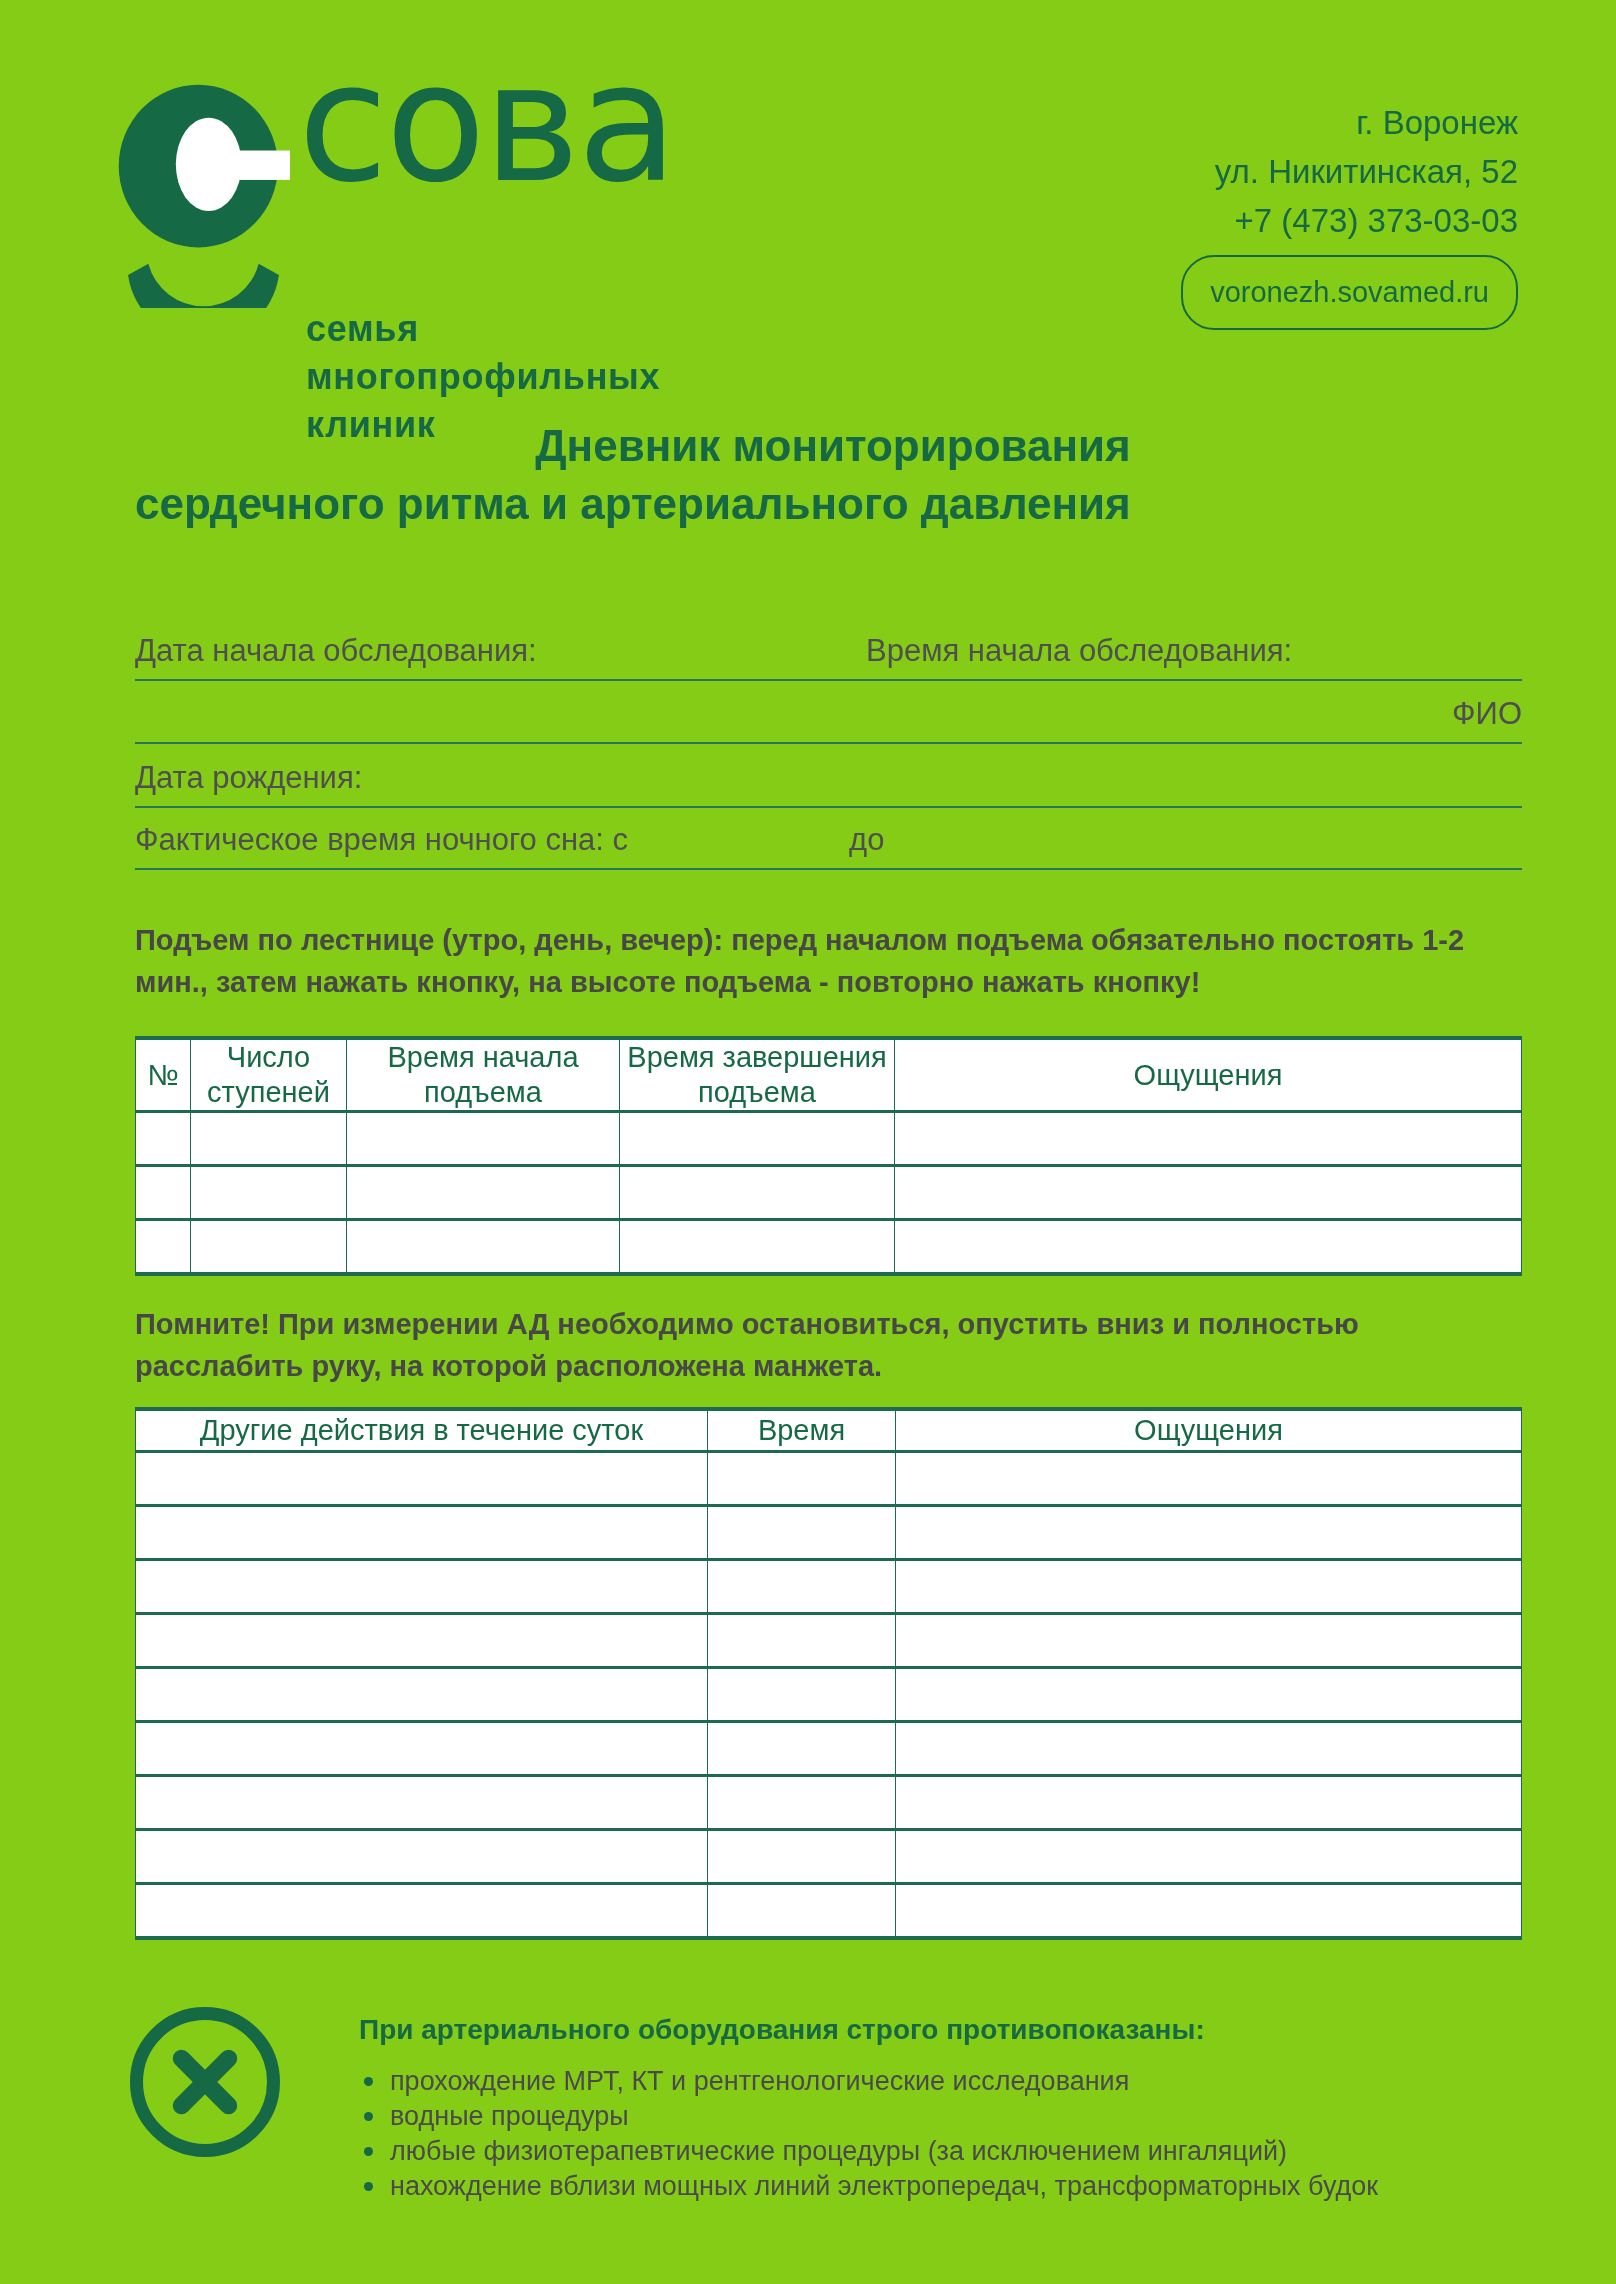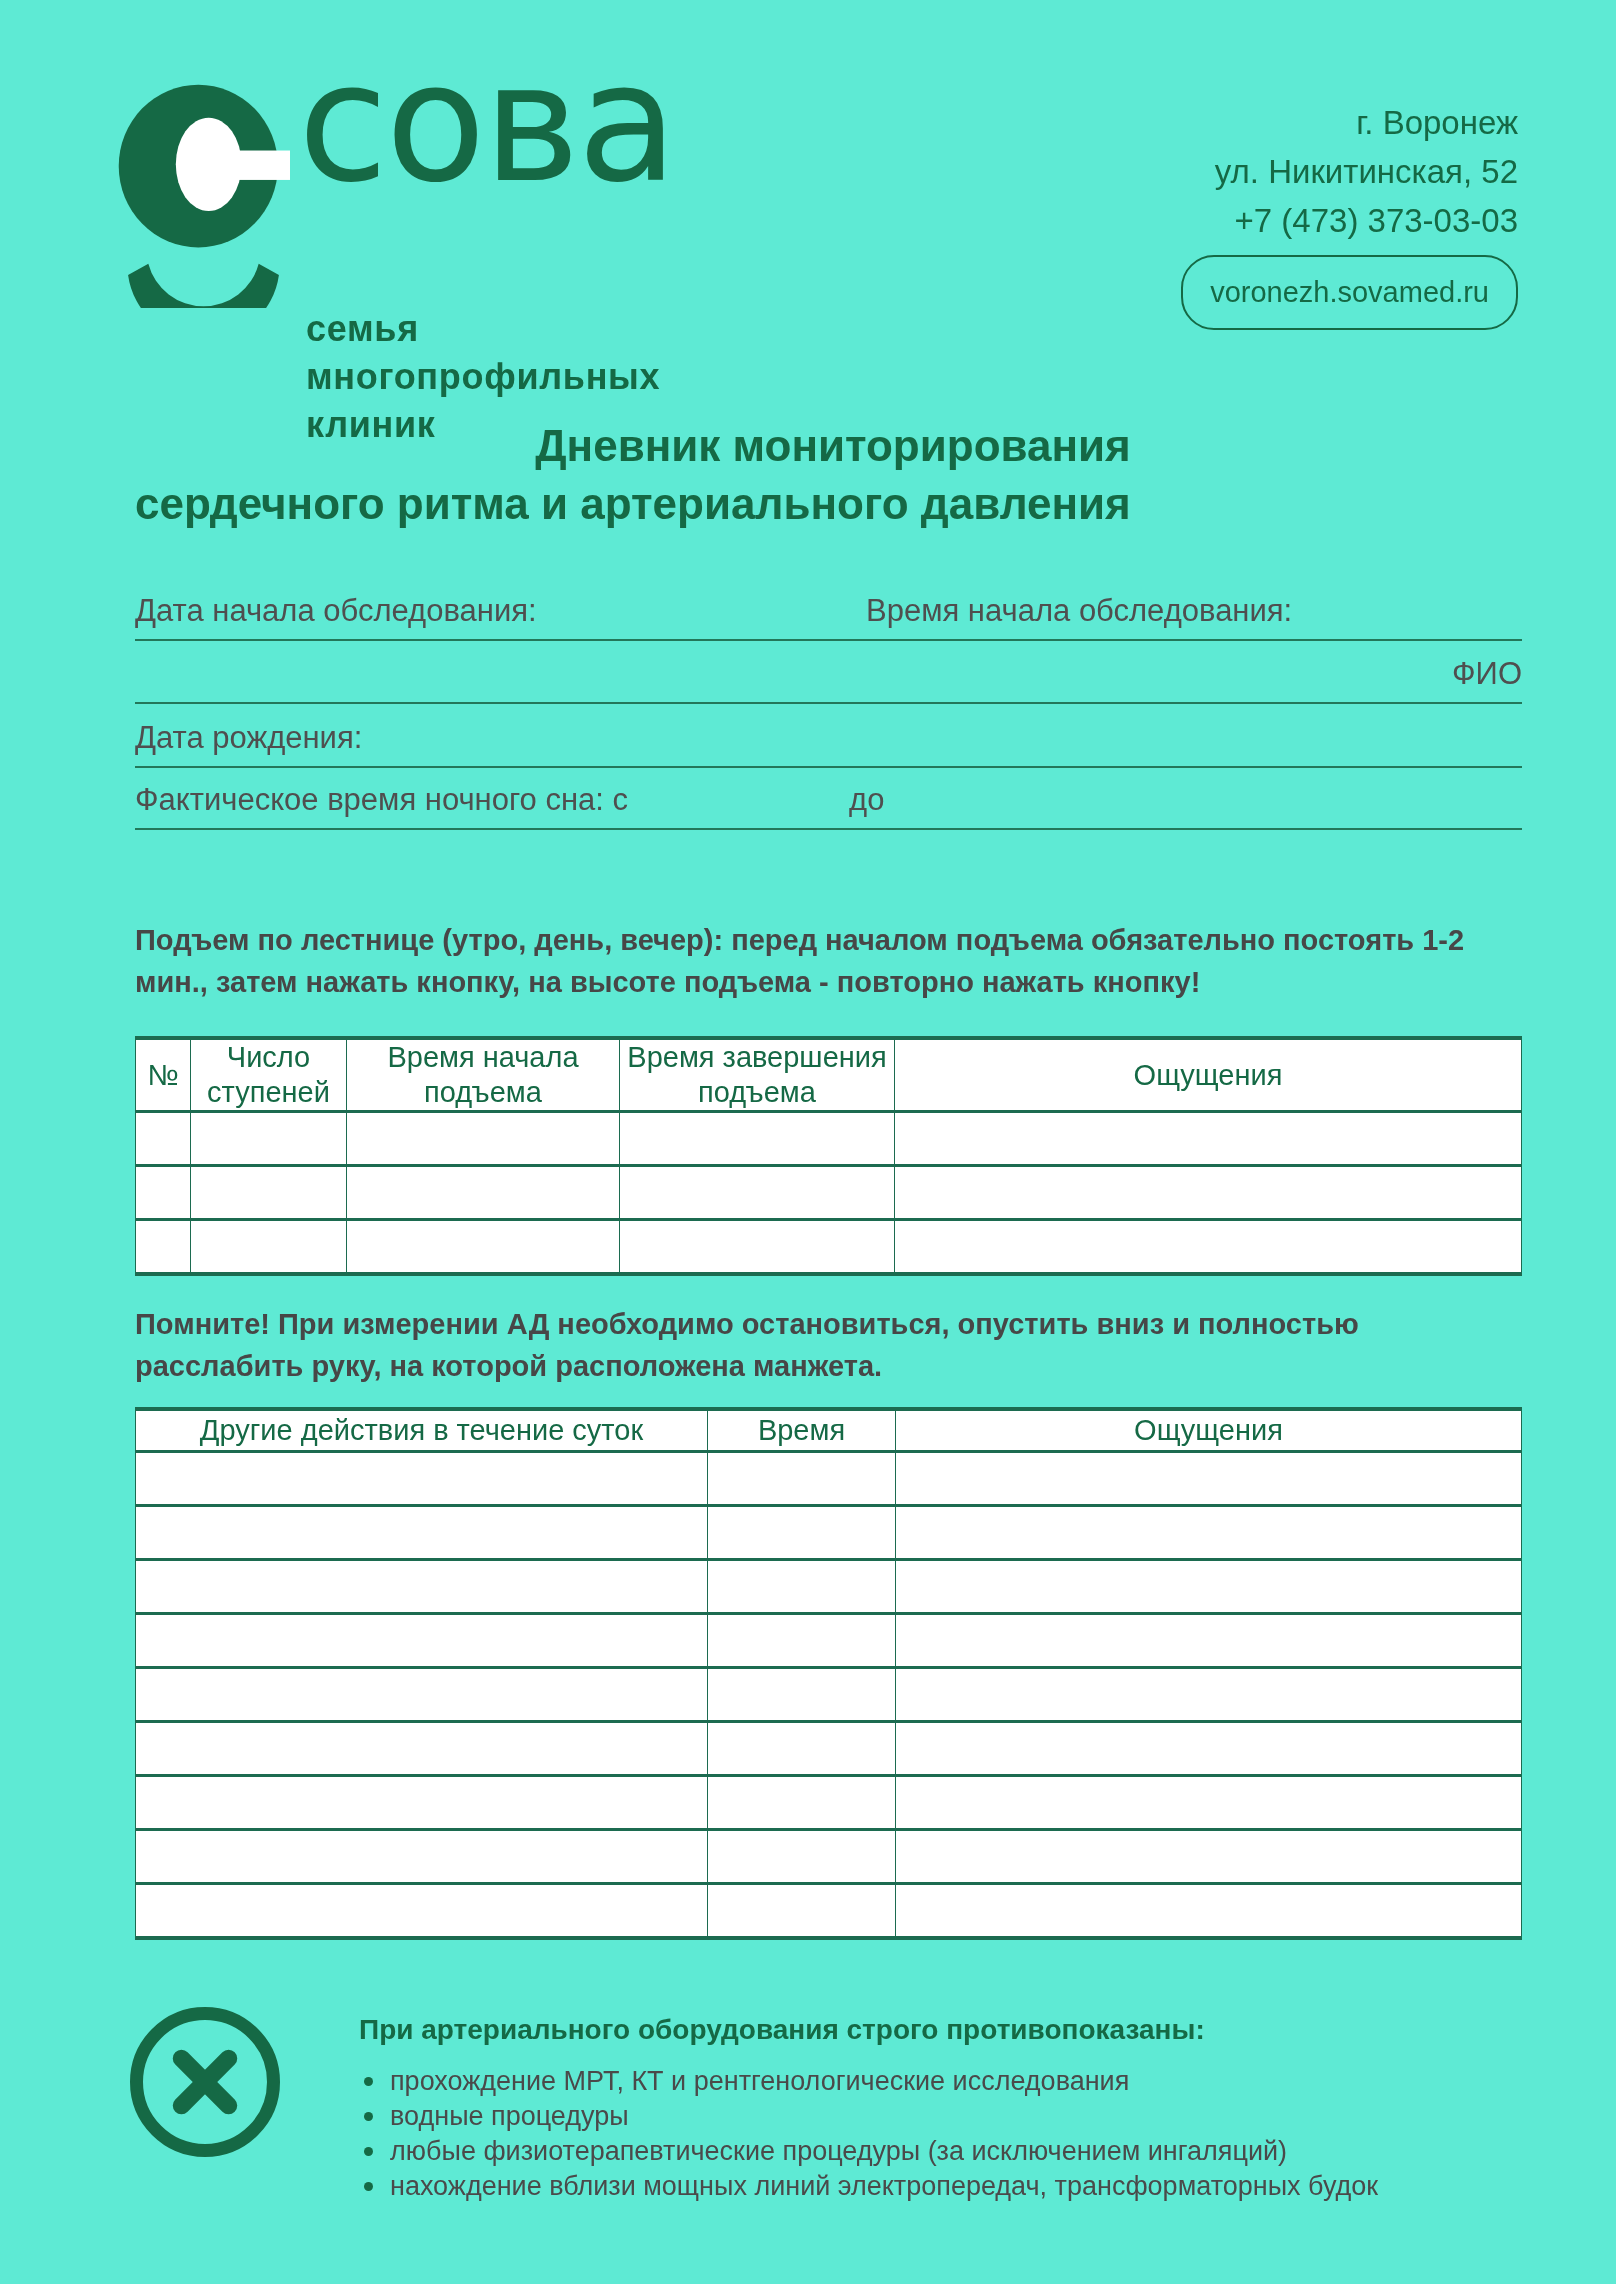--- a/index.html
+++ b/index.html
@@ -1,34 +1,34 @@
 <!DOCTYPE html>
 <html style="font-size:10.4px"><head>
 <meta charset="utf-8">
 <style>
   html,body{margin:0;padding:0;background:#ffffff;}
-  .page{position:relative;width:1616px;height:2284px;background:#5eead4;overflow:hidden;
+  .page{position:relative;width:1616px;height:2284px;background:#84cc16;overflow:hidden;
         font-family:"Liberation Sans",sans-serif;color:#4a4a4a;}
   .abs{position:absolute;}
 
   
   .logo-mark{left:117px;top:83px;width:173px;height:225px;}
   .logo-word{left:298px;top:42px;font-family:"DejaVu Sans",sans-serif;font-size:164px;
              line-height:1;color:#156945;letter-spacing:-2.6px;}
   .logo-tagline{left:306px;top:305px;font-size:36px;font-weight:bold;line-height:48px;
                 color:#156945;letter-spacing:0.7px;}
   .contact{right:98px;top:98px;text-align:right;color:#156945;font-size:33px;line-height:49px;}
   .site-pill{display:inline-block;margin-top:10.4px;border:2px solid #156945;border-radius:33px;
              padding:11px 27px;font-size:29px;color:#156945;}
 
   
   .title{left:135px;top:417px;font-size:44px;font-weight:bold;color:#156945;line-height:58px;text-align:right;}
 
   
-  .form{left:135px;top:572px;width:1387px;}
+  .form{left:135px;top:612px;width:1387px;}
   .frow{position:relative;border-bottom:2.6px solid #23775A;display:flex;align-items:flex-end;}
   .frow .lbl{font-size:31px;color:#4f4f4f;padding-bottom:10.4px;white-space:nowrap;}
   .r1{height:67px;}
   .r2{height:61px;}
   .r3{height:61px;justify-content:flex-end;}
   .r4{height:62px;}
   .r5{height:60px;}
   .lbl-right{position:absolute;left:731px;bottom:0;}
   .spacer{display:inline-block;width:221px;}
 

